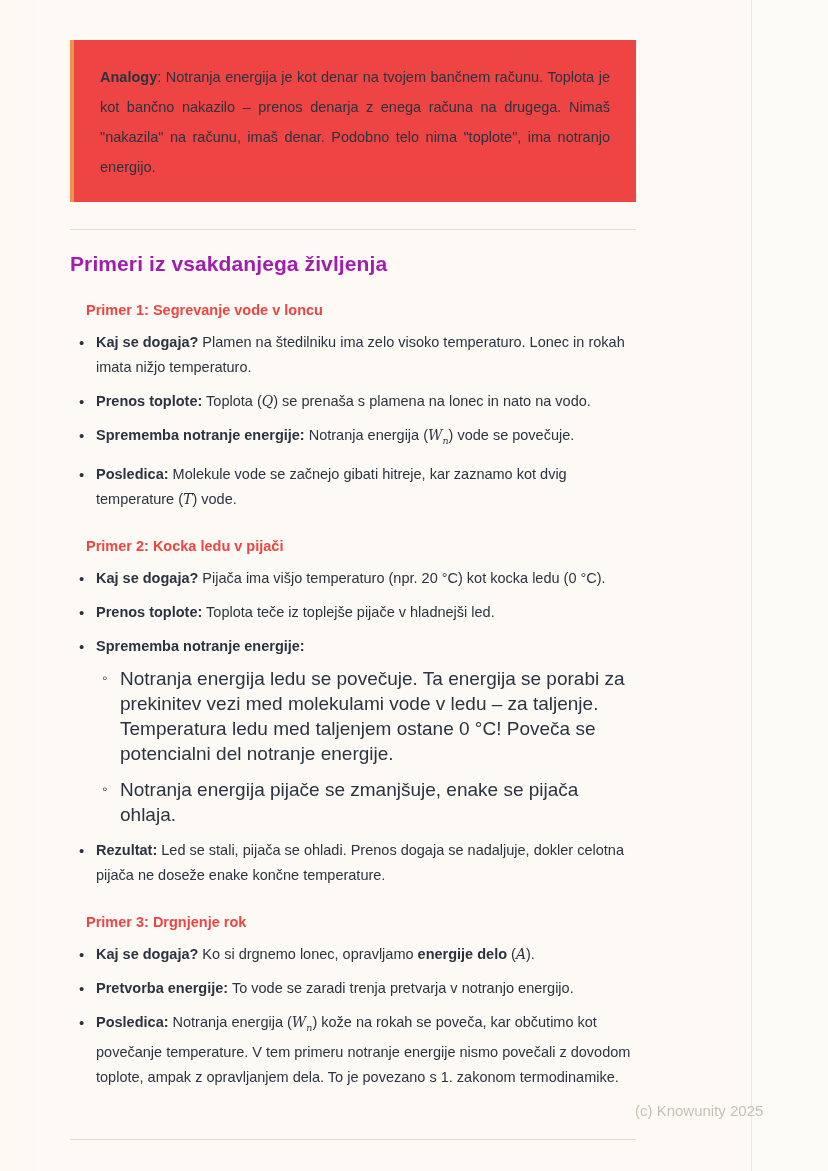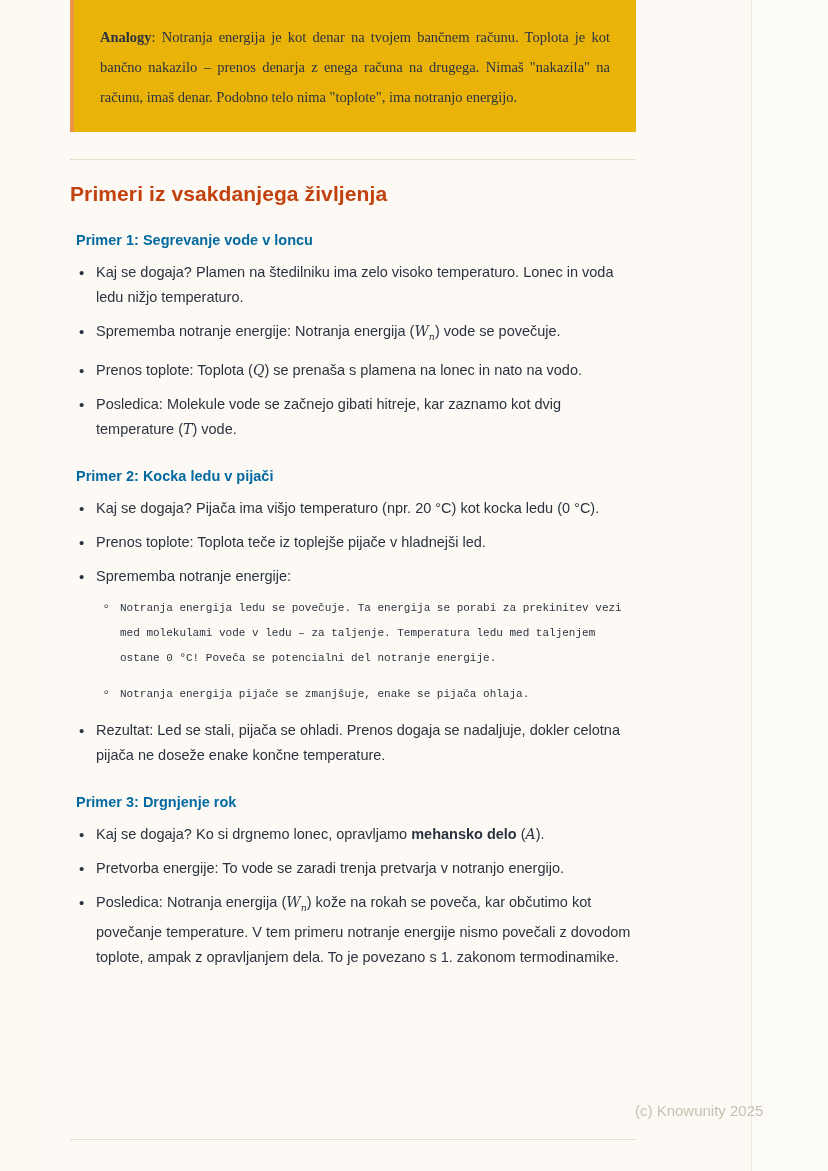--- a/index.html
+++ b/index.html
@@ -39,25 +39,25 @@
   }
   .content {
     position: absolute;
     left: 70px;
     top: 0;
     width: 566px;
   }
 
   
   .callout {
-    background: #eab308;
+    margin-top: 40px;
+    background: #ef4444;
     border-left: 4px solid #f0934a;
     padding: 22px 26px 20px 26px;
     box-sizing: border-box;
-    font-family: Liberation Serif, serif;
   }
   .callout p {
     margin: 0;
     font-size: 14.5px;
     line-height: 30px;
     text-align: justify;
     color: #2b3340;
   }
   .callout b {
     font-weight: bold;
@@ -65,30 +65,30 @@
 
   .divider {
     border: none;
     border-top: 1px solid #e8ddcc;
     margin: 27px 0 0 0;
   }
 
   h2.section-title {
     font-size: 21px;
     font-weight: bold;
-    color: #c2410c;
+    color: #a21caf;
     margin: 22px 0 0 0;
     letter-spacing: 0.1px;
   }
 
   h3.sub-title {
     font-size: 14.5px;
     font-weight: bold;
-    color: #0369a1;
-    margin: 26px 0 0 6px;
+    color: #ef4444;
+    margin: 26px 0 0 16px;
   }
 
   ul.bullets {
     list-style: none;
     margin: 12px 0 0 0;
     padding: 0;
   }
   ul.bullets > li {
     position: relative;
     padding-left: 26px;
@@ -106,34 +106,33 @@
     color: #2b3340;
   }
   ul.sub {
     list-style: none;
     margin: 7px 0 0 0;
     padding: 0;
   }
   ul.sub > li {
     position: relative;
     padding-left: 24px;
-    font-size: 11px;
+    font-size: 19px;
     line-height: 25px;
     margin-bottom: 11px;
-    font-family: Liberation Mono, monospace;
   }
   ul.sub > li:before {
     content: "◦";
     position: absolute;
     left: 6px;
     top: -1px;
     font-size: 15px;
     color: #2b3340;
   }
-  b.lead { font-weight: normal; text-align: right; }
+  b.lead { font-weight: bold; text-align: right; }
   var, .mathvar {
     font-family: "DejaVu Serif", serif;
     font-style: italic;
     font-size: 14px;
   }
   .mathvar sub {
     font-style: italic;
     font-size: 9.5px;
   }
   .footer-note {
@@ -166,27 +165,27 @@
       <p><b>Analogy</b><span>: Notranja energija je kot denar na tvojem bančnem računu. Toplota je kot bančno nakazilo – prenos denarja z enega računa na drugega. Nimaš "nakazila" na računu, imaš denar. Podobno telo nima "toplote", ima notranjo energijo.</span></p>
     </div>
 
     <hr class="divider">
 
     <h2 class="section-title">Primeri iz vsakdanjega življenja</h2>
 
     <h3 class="sub-title">Primer 1: Segrevanje vode v loncu</h3>
     <ul class="bullets">
       <li>
-        <b class="lead">Kaj se dogaja?</b><span> Plamen na štedilniku ima zelo visoko temperaturo. Lonec in voda ledu nižjo temperaturo.</span>
+        <b class="lead">Kaj se dogaja?</b><span> Plamen na štedilniku ima zelo visoko temperaturo. Lonec in rokah imata nižjo temperaturo.</span>
+      </li>
+      <li>
+        <b class="lead">Prenos toplote:</b><span> Toplota (</span><span class="mathvar">Q</span><span>) se prenaša s plamena na lonec in nato na vodo.</span>
       </li>
       <li>
         <b class="lead">Sprememba notranje energije:</b><span> Notranja energija (</span><span class="mathvar"><span>W</span><sub>n</sub></span><span>) vode se povečuje.</span>
-      </li>
-      <li>
-        <b class="lead">Prenos toplote:</b><span> Toplota (</span><span class="mathvar">Q</span><span>) se prenaša s plamena na lonec in nato na vodo.</span>
       </li>
       <li>
         <b class="lead">Posledica:</b><span> Molekule vode se začnejo gibati hitreje, kar zaznamo kot dvig temperature (</span><span class="mathvar">T</span><span>) vode.</span>
       </li>
     </ul>
 
     <h3 class="sub-title">Primer 2: Kocka ledu v pijači</h3>
     <ul class="bullets">
       <li>
         <b class="lead">Kaj se dogaja?</b><span> Pijača ima višjo temperaturo (npr. 20 °C) kot kocka ledu (0 °C).</span>
@@ -202,21 +201,21 @@
         </ul>
       </li>
       <li>
         <b class="lead">Rezultat:</b><span> Led se stali, pijača se ohladi. Prenos dogaja se nadaljuje, dokler celotna pijača ne doseže enake končne temperature.</span>
       </li>
     </ul>
 
     <h3 class="sub-title">Primer 3: Drgnjenje rok</h3>
     <ul class="bullets">
       <li>
-        <b class="lead">Kaj se dogaja?</b><span> Ko si drgnemo lonec, opravljamo </span><b>mehansko delo</b><span> (</span><span class="mathvar">A</span><span>).</span>
+        <b class="lead">Kaj se dogaja?</b><span> Ko si drgnemo lonec, opravljamo </span><b>energije delo</b><span> (</span><span class="mathvar">A</span><span>).</span>
       </li>
       <li>
         <b class="lead">Pretvorba energije:</b><span> To vode se zaradi trenja pretvarja v notranjo energijo.</span>
       </li>
       <li>
         <b class="lead">Posledica:</b><span> Notranja energija (</span><span class="mathvar"><span>W</span><sub>n</sub></span><span>) kože na rokah se poveča, kar občutimo kot povečanje temperature. V tem primeru notranje energije nismo povečali z dovodom toplote, ampak z opravljanjem dela. To je povezano s 1. zakonom termodinamike.</span>
       </li>
     </ul>
 
   </div>

